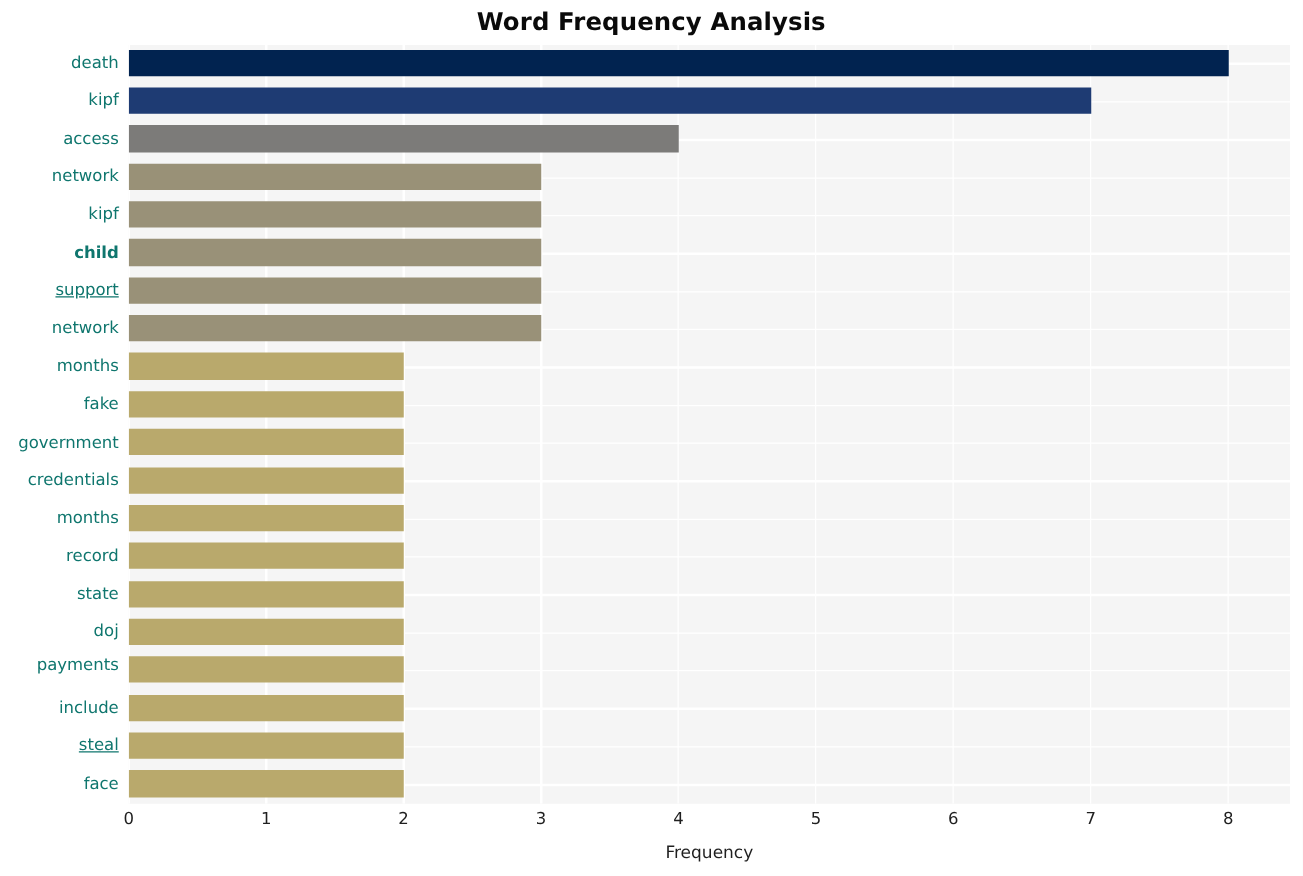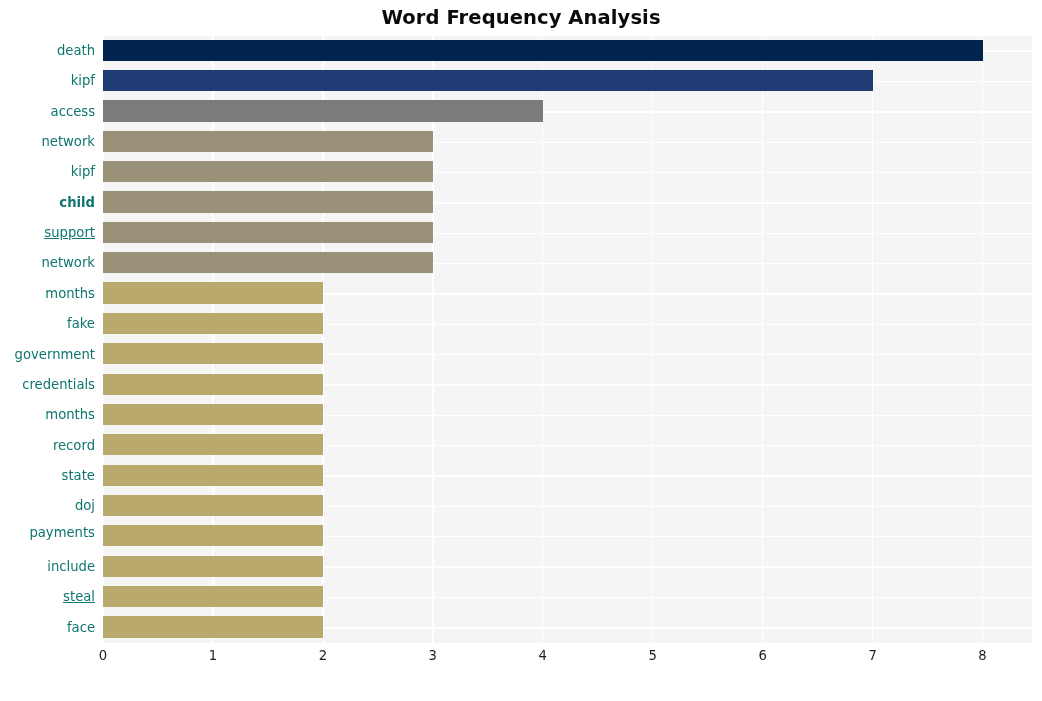--- a/index.html
+++ b/index.html
@@ -244,14 +244,15 @@
       <div class="x-label" style="left: 109.941px;">1</div>
       <div class="x-label" style="left: 219.882px;">2</div>
       <div class="x-label" style="left: 329.822px;">3</div>
       <div class="x-label" style="left: 439.763px;">4</div>
       <div class="x-label" style="left: 549.704px;">5</div>
       <div class="x-label" style="left: 659.645px;">6</div>
       <div class="x-label" style="left: 769.586px;">7</div>
       <div class="x-label" style="left: 879.527px;">8</div>
     </div>
 
+  <div id="x-axis-title">Frequency</div>
 
 </div>
 
 </body></html>

